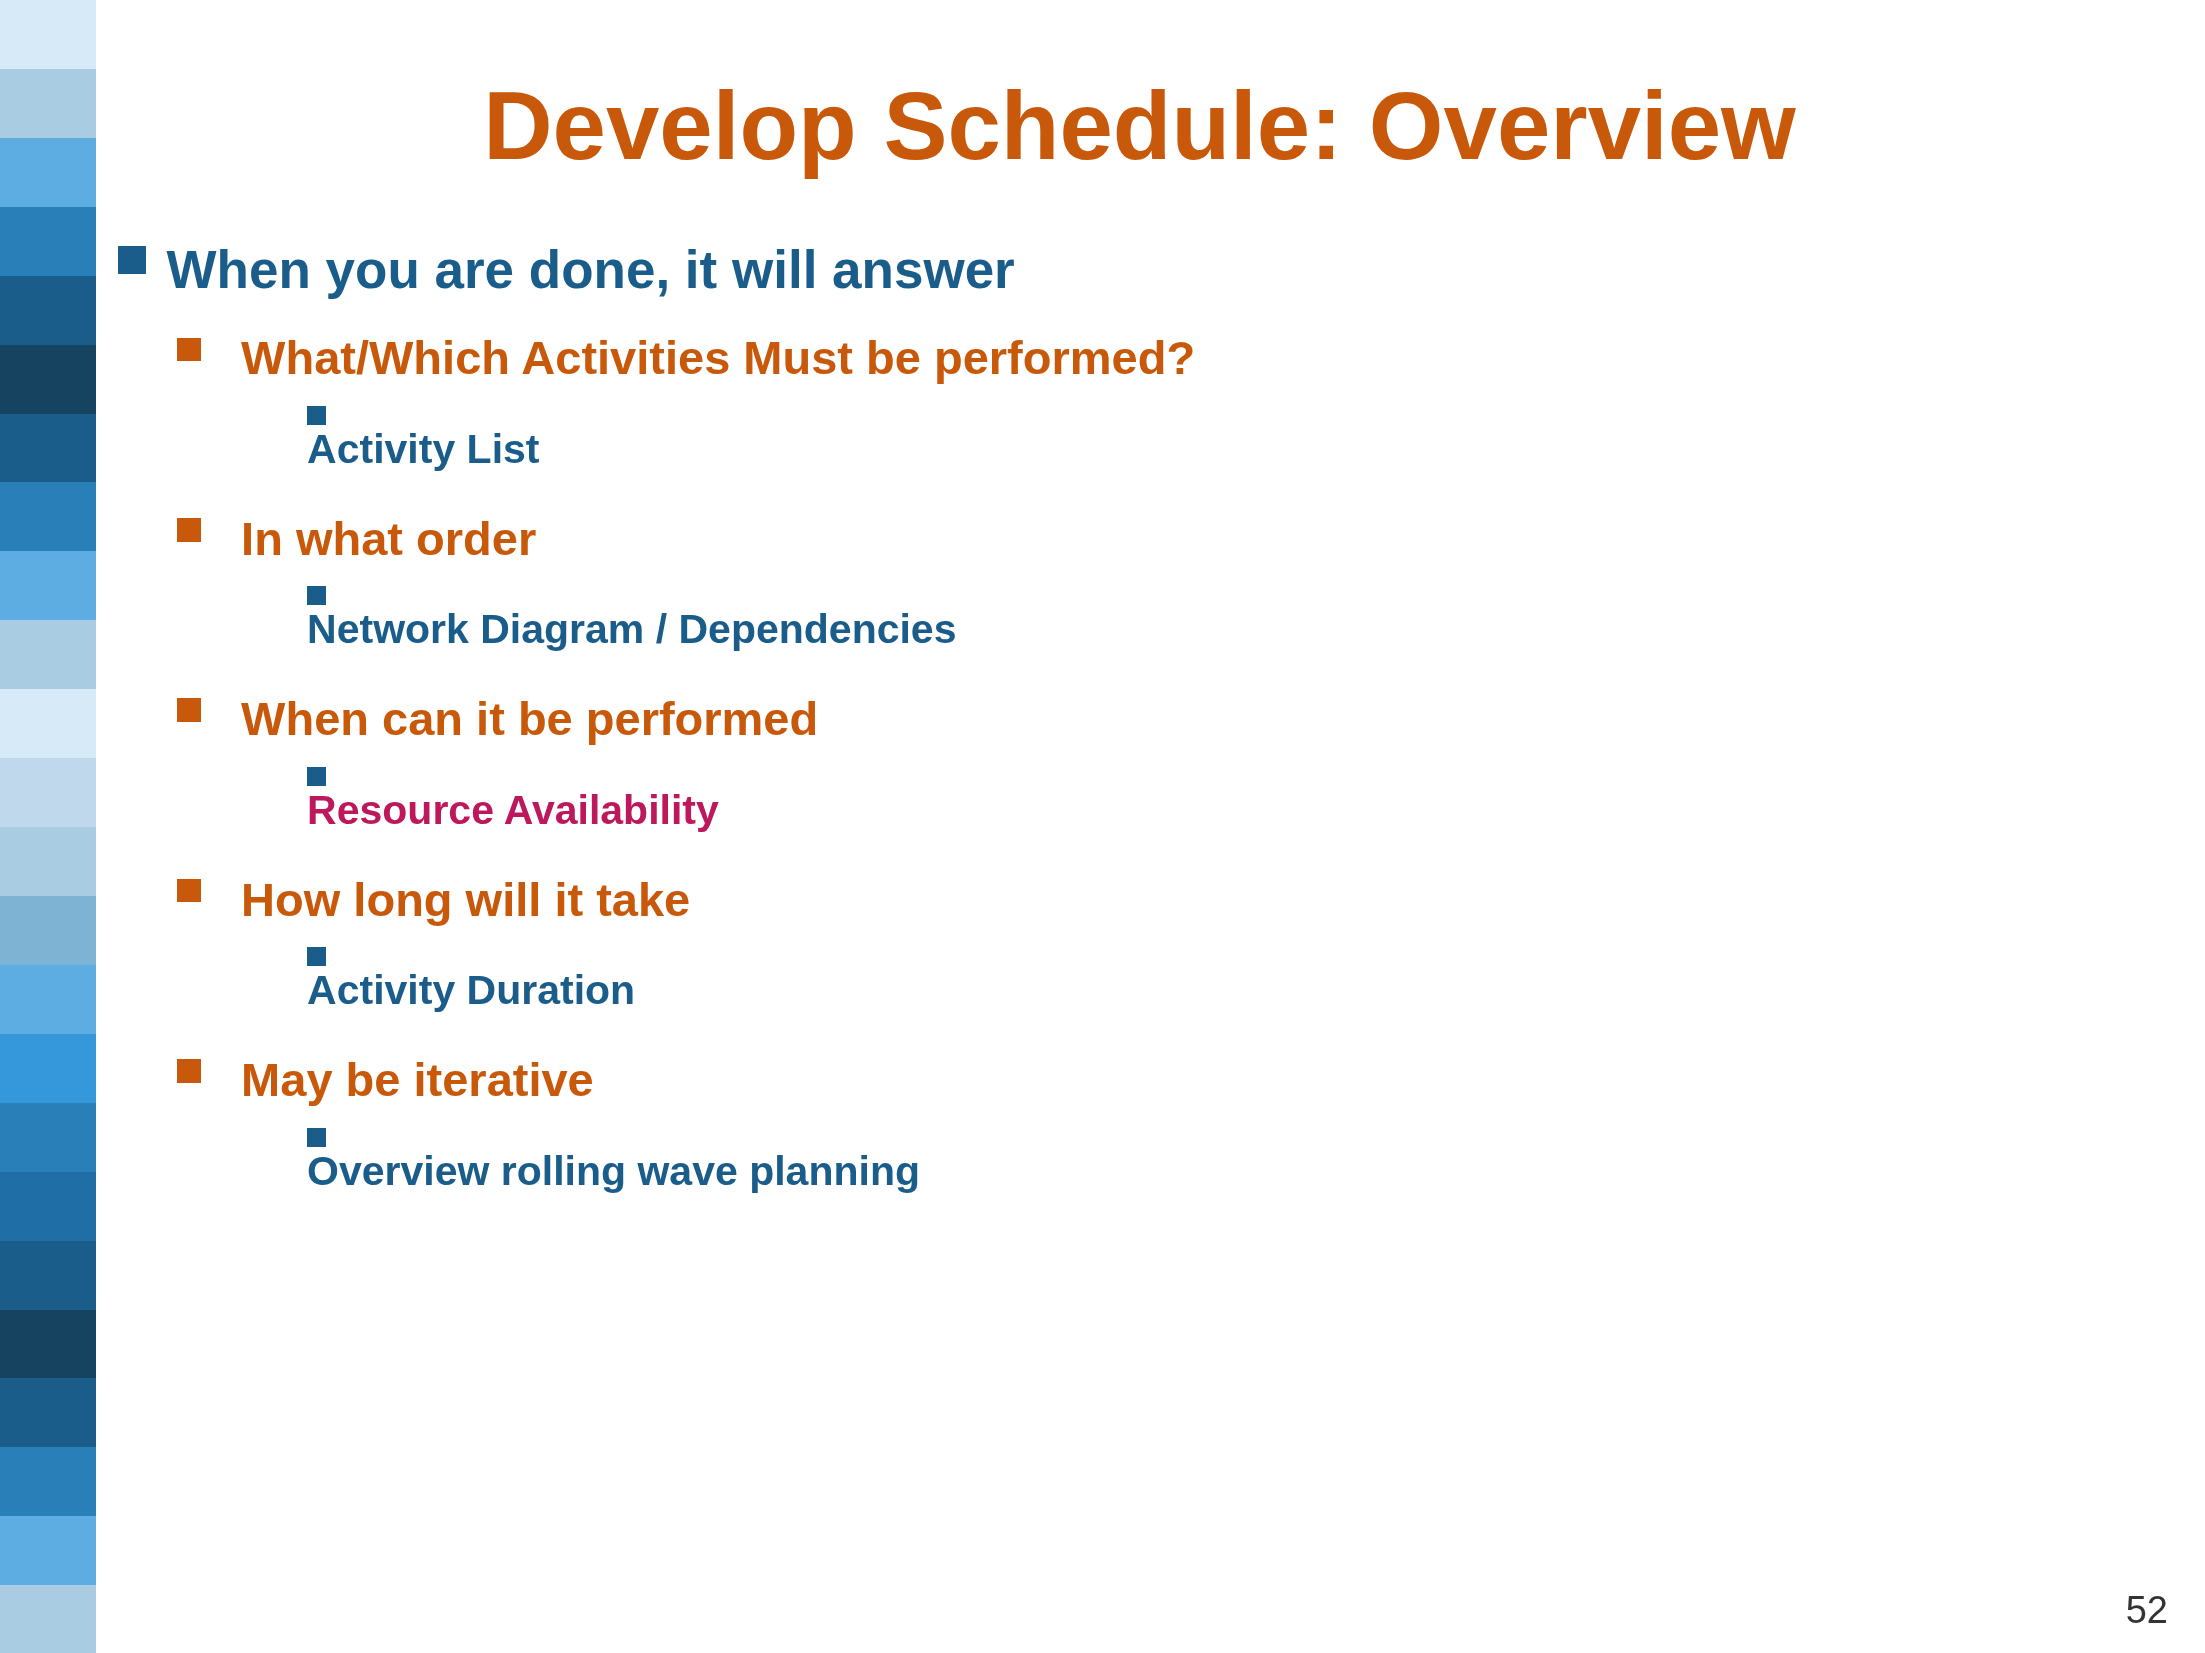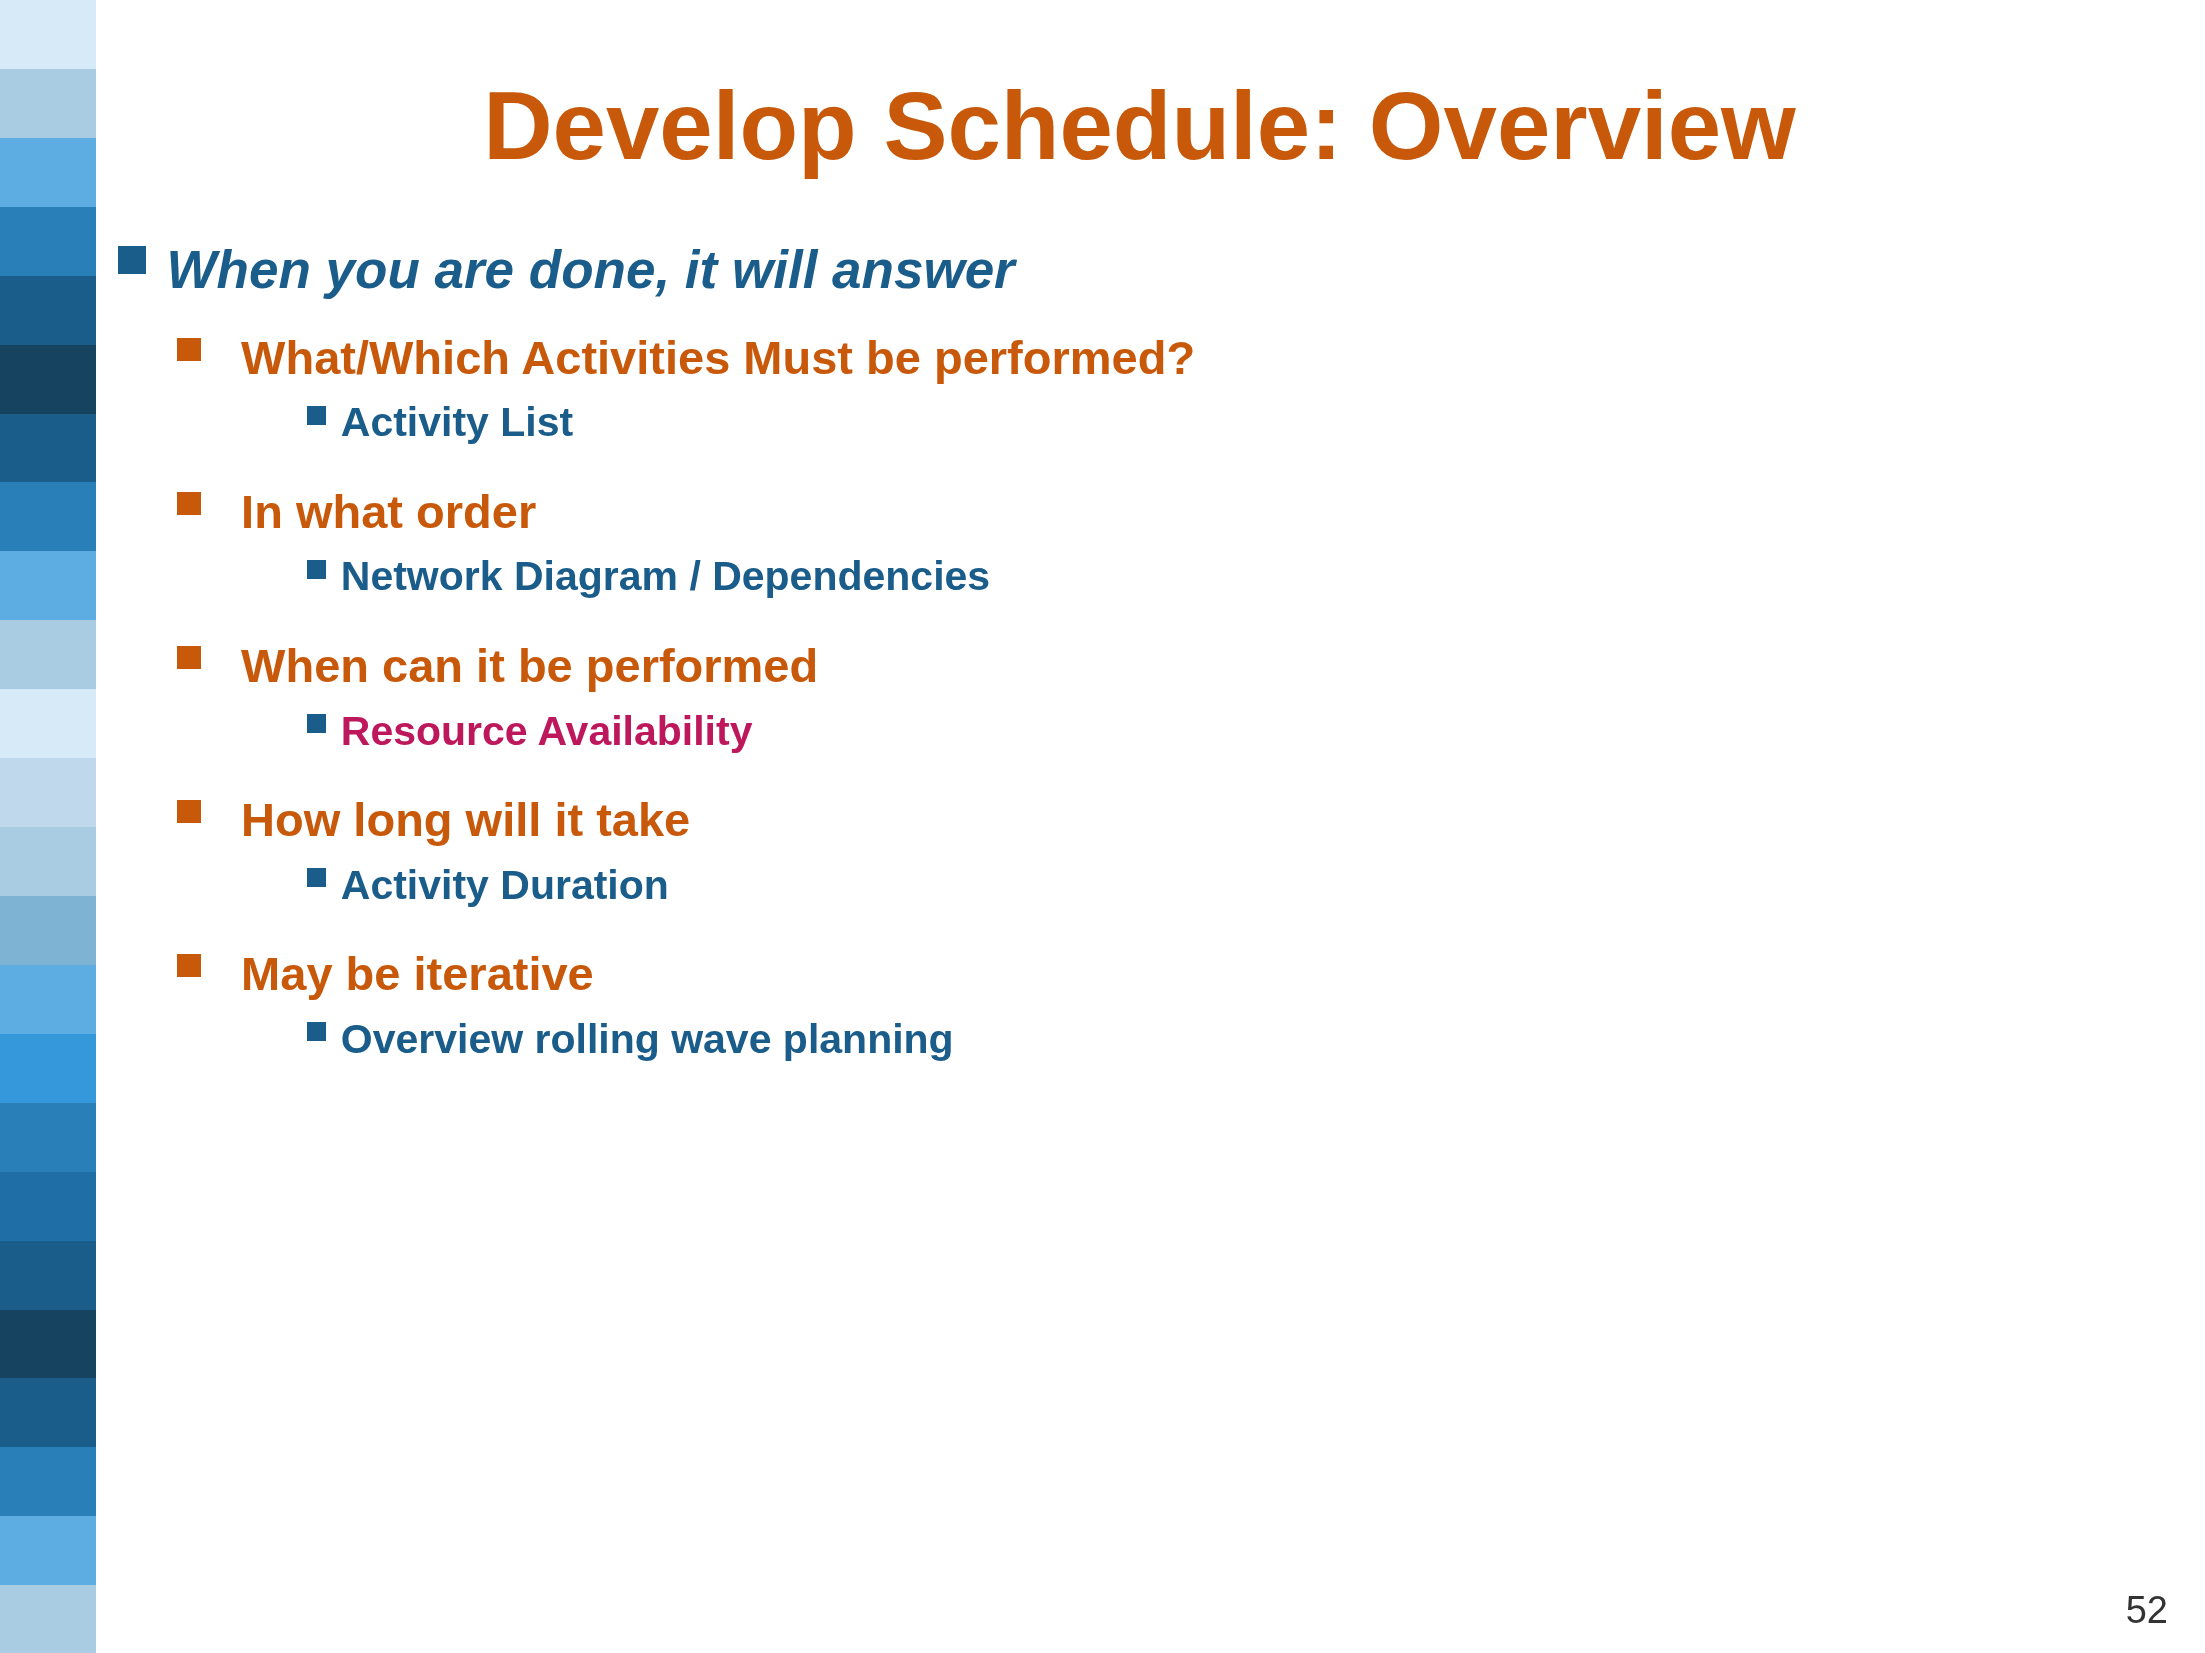--- a/index.html
+++ b/index.html
@@ -57,21 +57,20 @@
     .bullet-list {
       list-style: none;
       padding: 0;
     }
 
     
     .level1 {
       display: flex;
       align-items: flex-start;
       margin-bottom: 29px;
-      font-style: italic;
     }
 
     .level1-marker {
       width: 28px;
       height: 28px;
       background: #1a5c8a;
       flex-shrink: 0;
       margin-top: 8.8px;
       margin-right: 20.6px;
     }
@@ -117,20 +116,21 @@
     .level3-list {
       list-style: none;
       padding-left: 66px;
       margin-top: 11.8px;
     }
 
     .level3 {
       display: flex;
       align-items: flex-start;
       margin-bottom: 14.7px;
+      flex-direction: column;
     }
 
     .level3-marker {
       width: 19px;
       height: 19px;
       background: #1a5c8a;
       flex-shrink: 0;
       margin-top: 7.4px;
       margin-right: 14.7px;
     }

